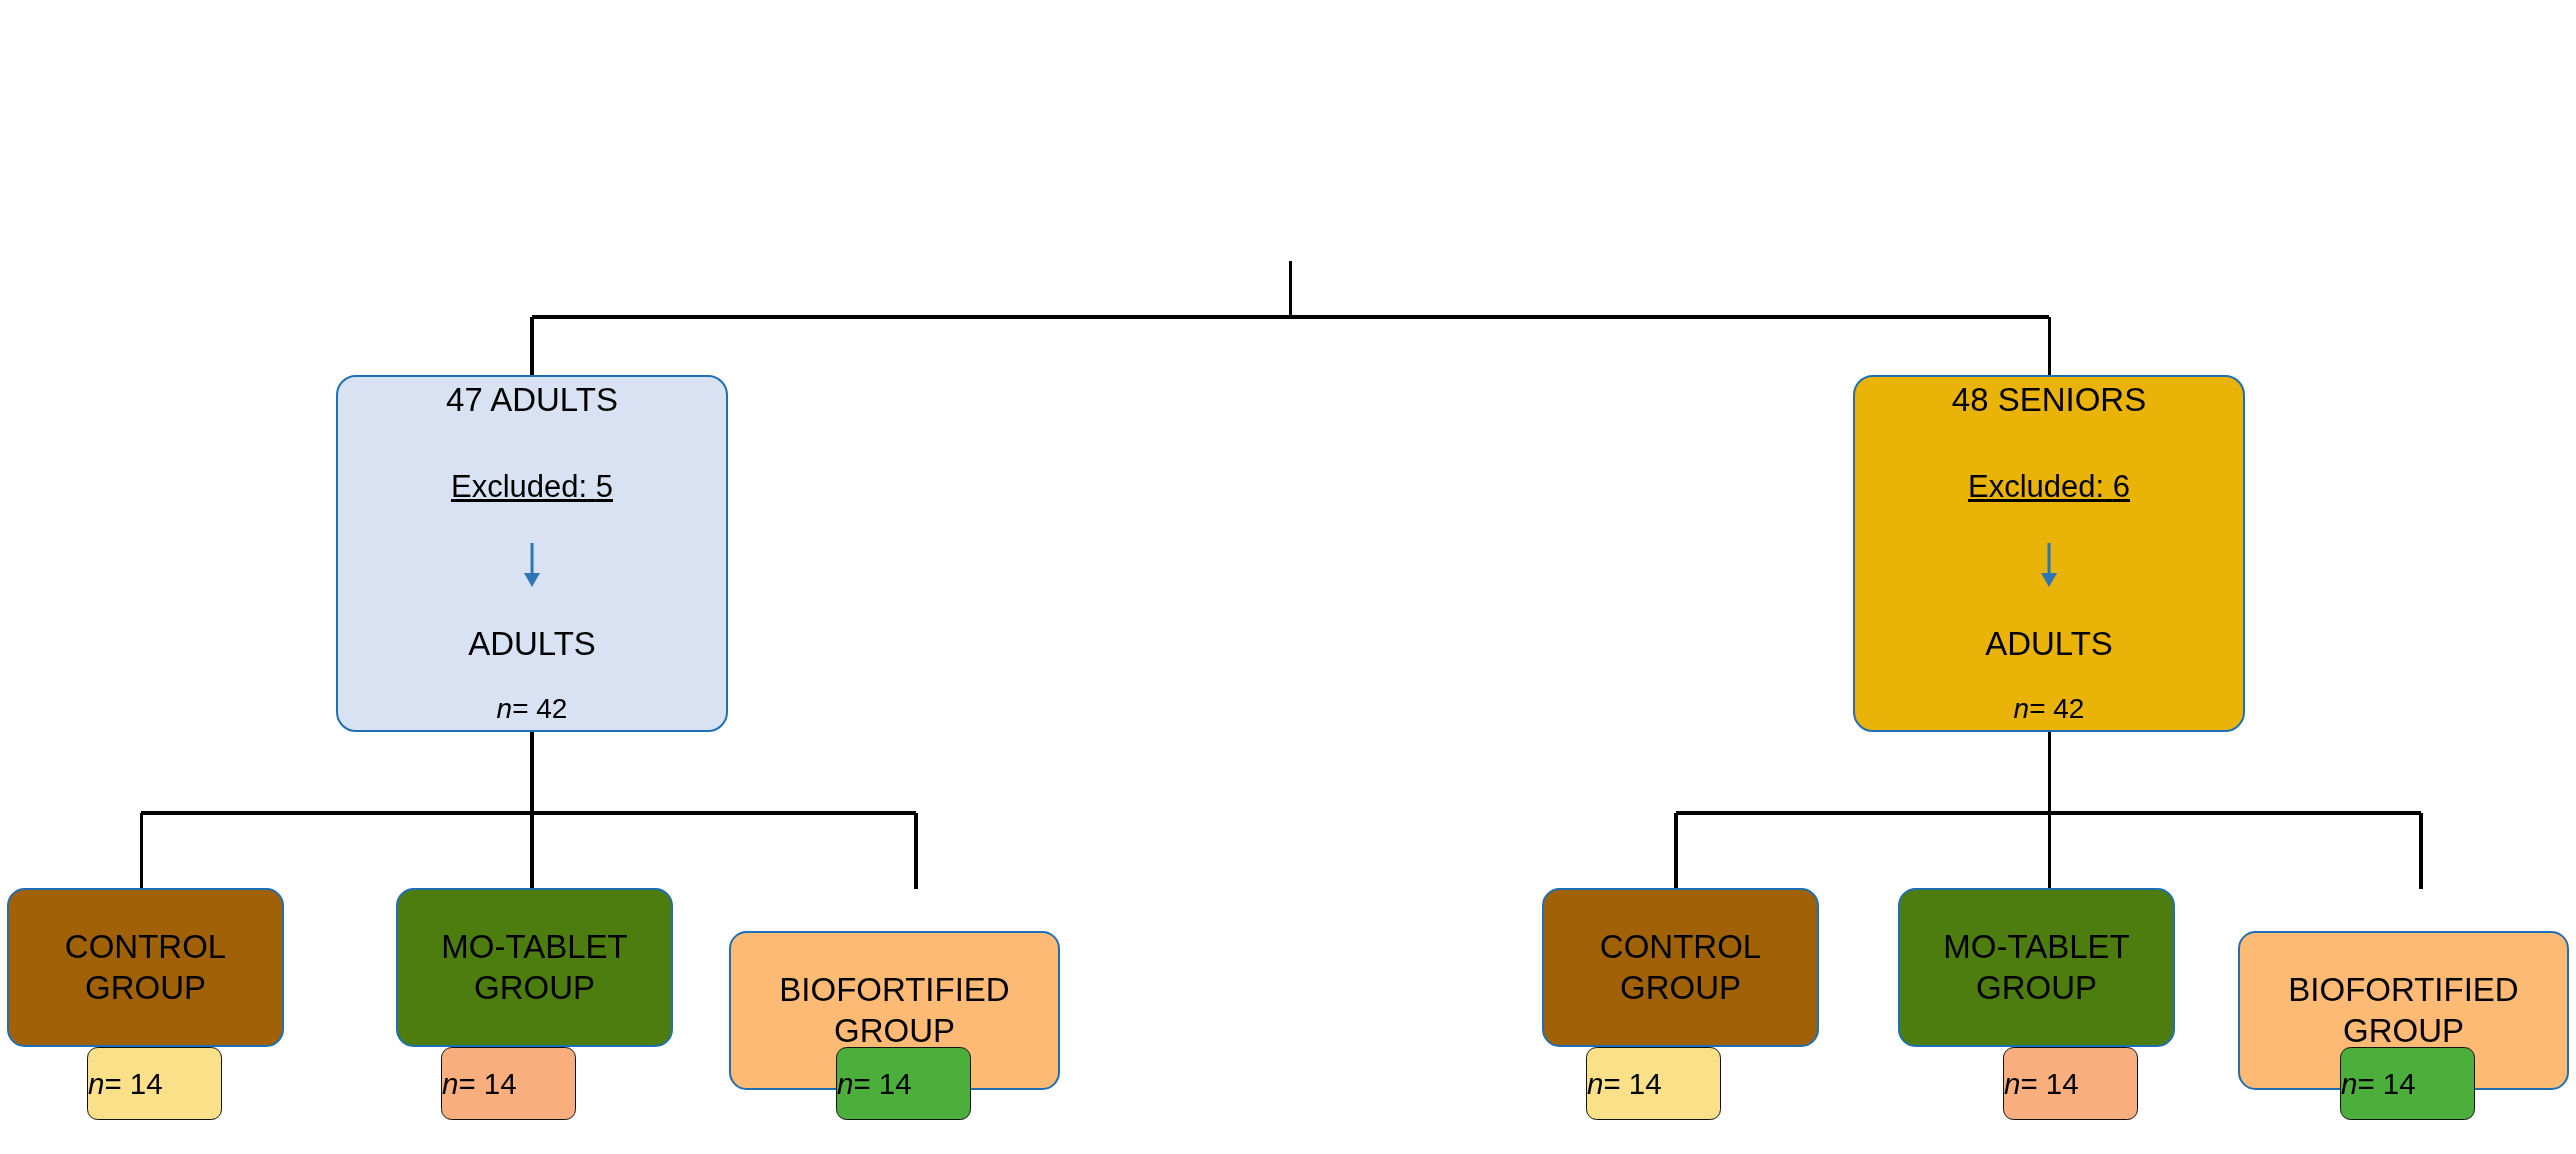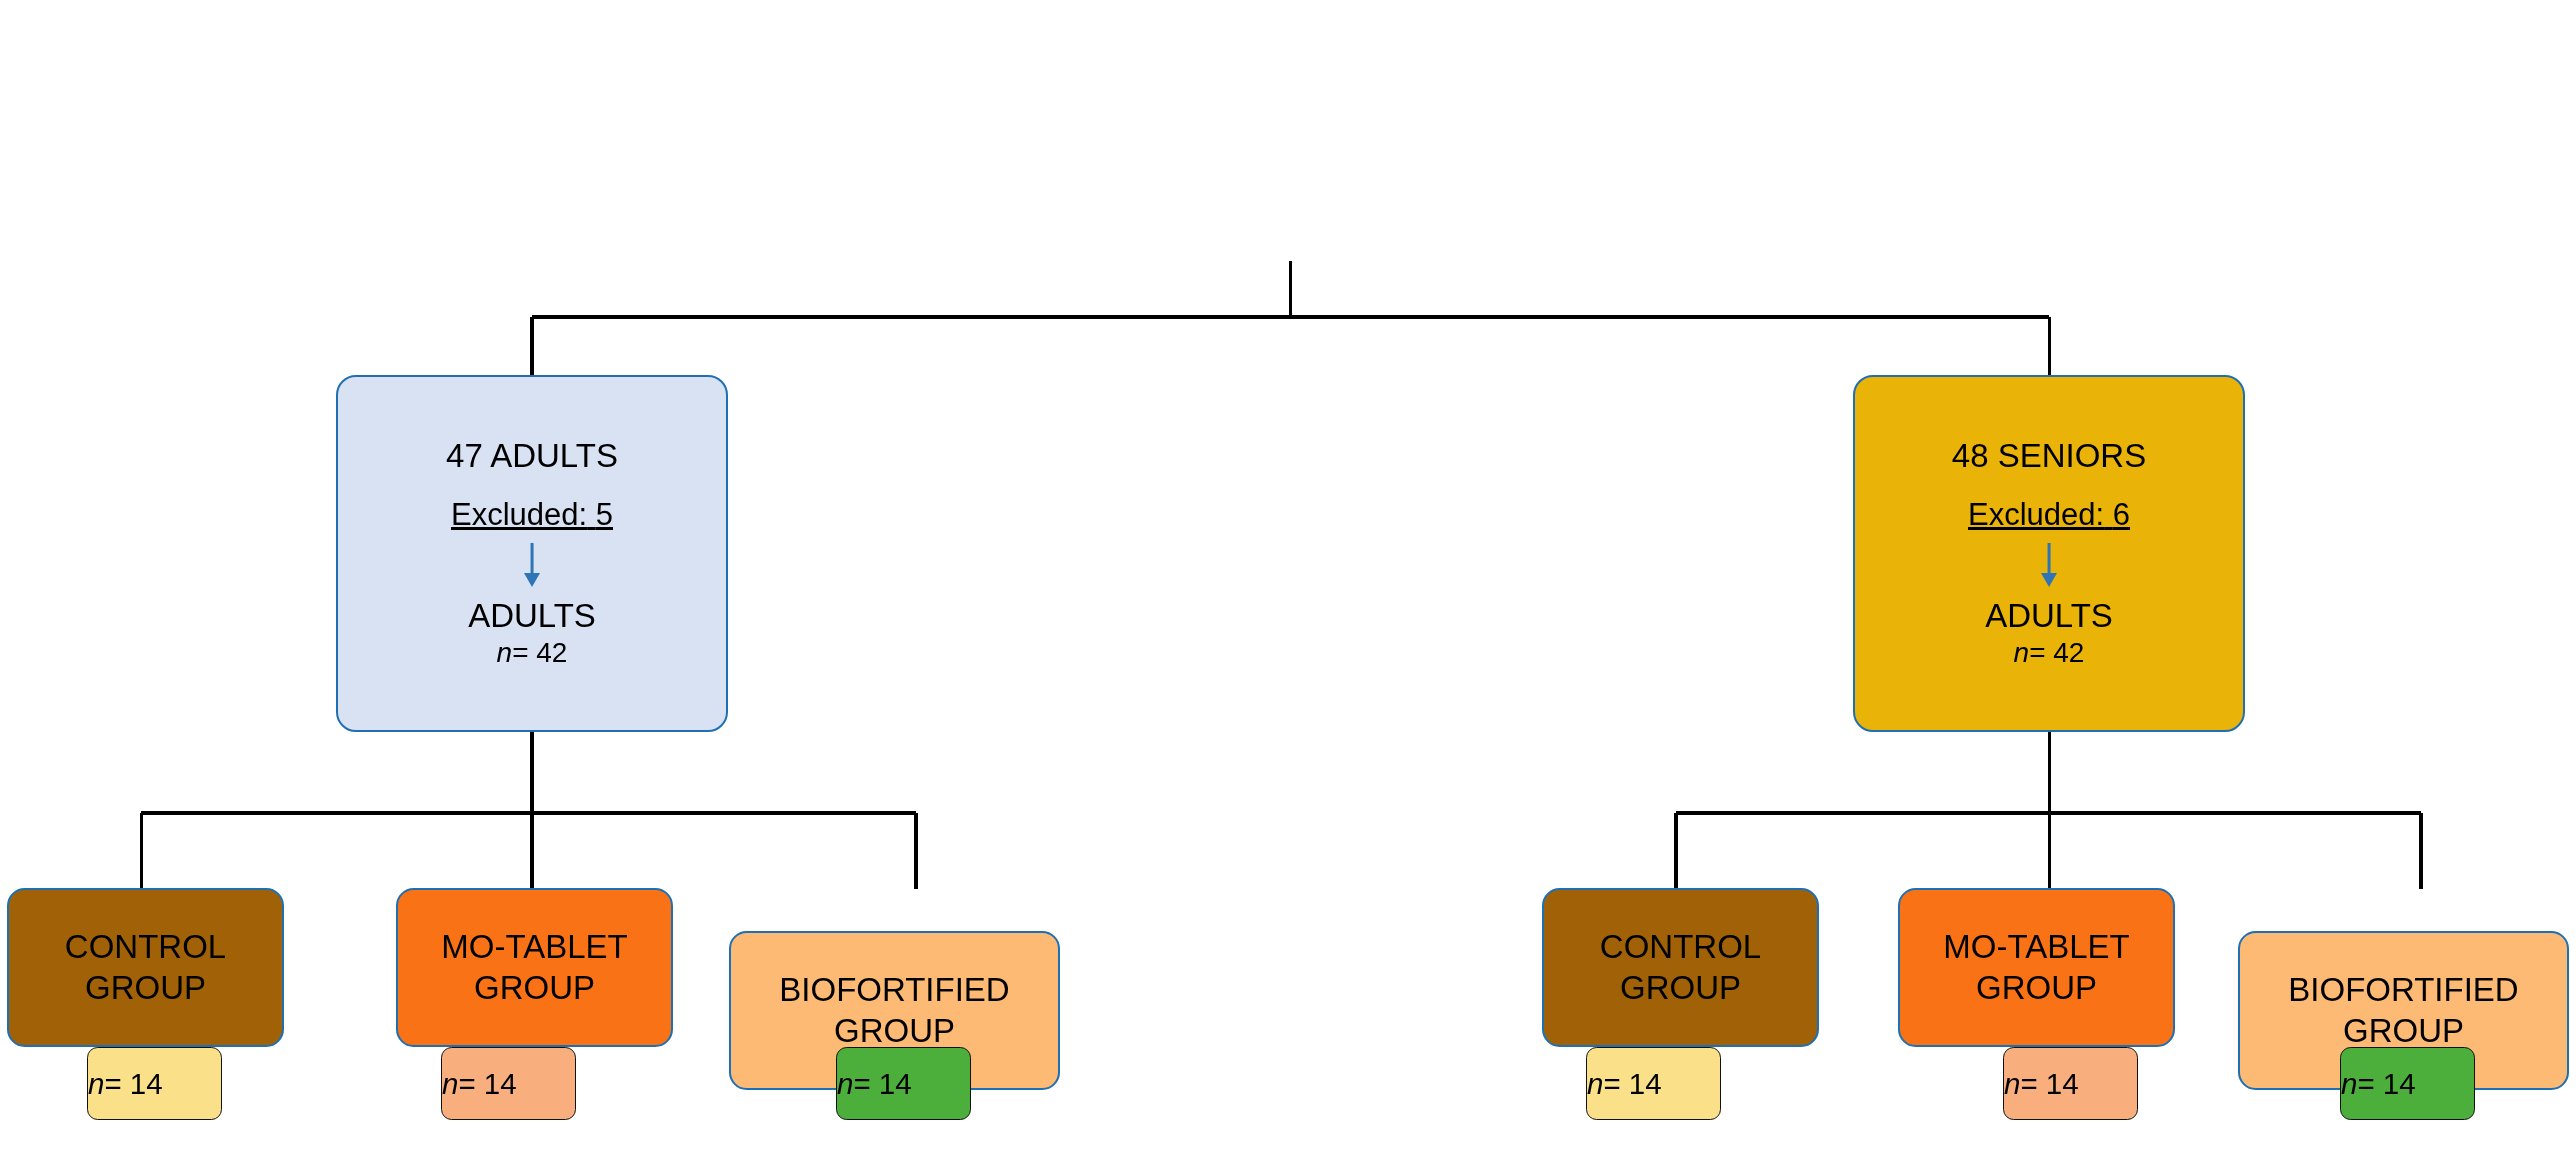--- a/index.html
+++ b/index.html
@@ -53,20 +53,21 @@
     border: 2.9px solid #1F6FB5;
     font-size: 34px;
     letter-spacing: 0.2px;
   }
   .root-node .n-line { margin-top: 7px; }
 
   
   .strata-node {
     border: 2.9px solid #1F6FB5;
     font-size: 32px;
+    gap: 28px;
   }
   .strata-adults { background: #D9E2F3; }
   .strata-seniors { background: #eab308; }
 
   .strata-head { font-size: 33px; }
   .strata-excluded { font-size: 31px; margin-top: 19px; text-decoration: underline; }
   .strata-tail { font-size: 33px; margin-top: 1.2px; }
   .strata-n { font-size: 28px; margin-top: 0; }
 
   
@@ -96,21 +97,21 @@
     border-top: 14px solid #2E75B6;
   }
 
   
   .group-node {
     border: 2.9px solid #1F6FB5;
     font-size: 33px;
     border-radius: 17.7px;
   }
   .group-control { background: #a16207; }
-  .group-motablet { background: #f97316; }
+  .group-motablet { background: #4d7c0f; }
   .group-biofortified { background: #fdba74; margin-top: 43px; }
 
   
   .badge {
     position: absolute;
     box-sizing: border-box;
     border: 1.8px solid #111111;
     border-radius: 10.6px;
     display: flex;
     align-items: center;

